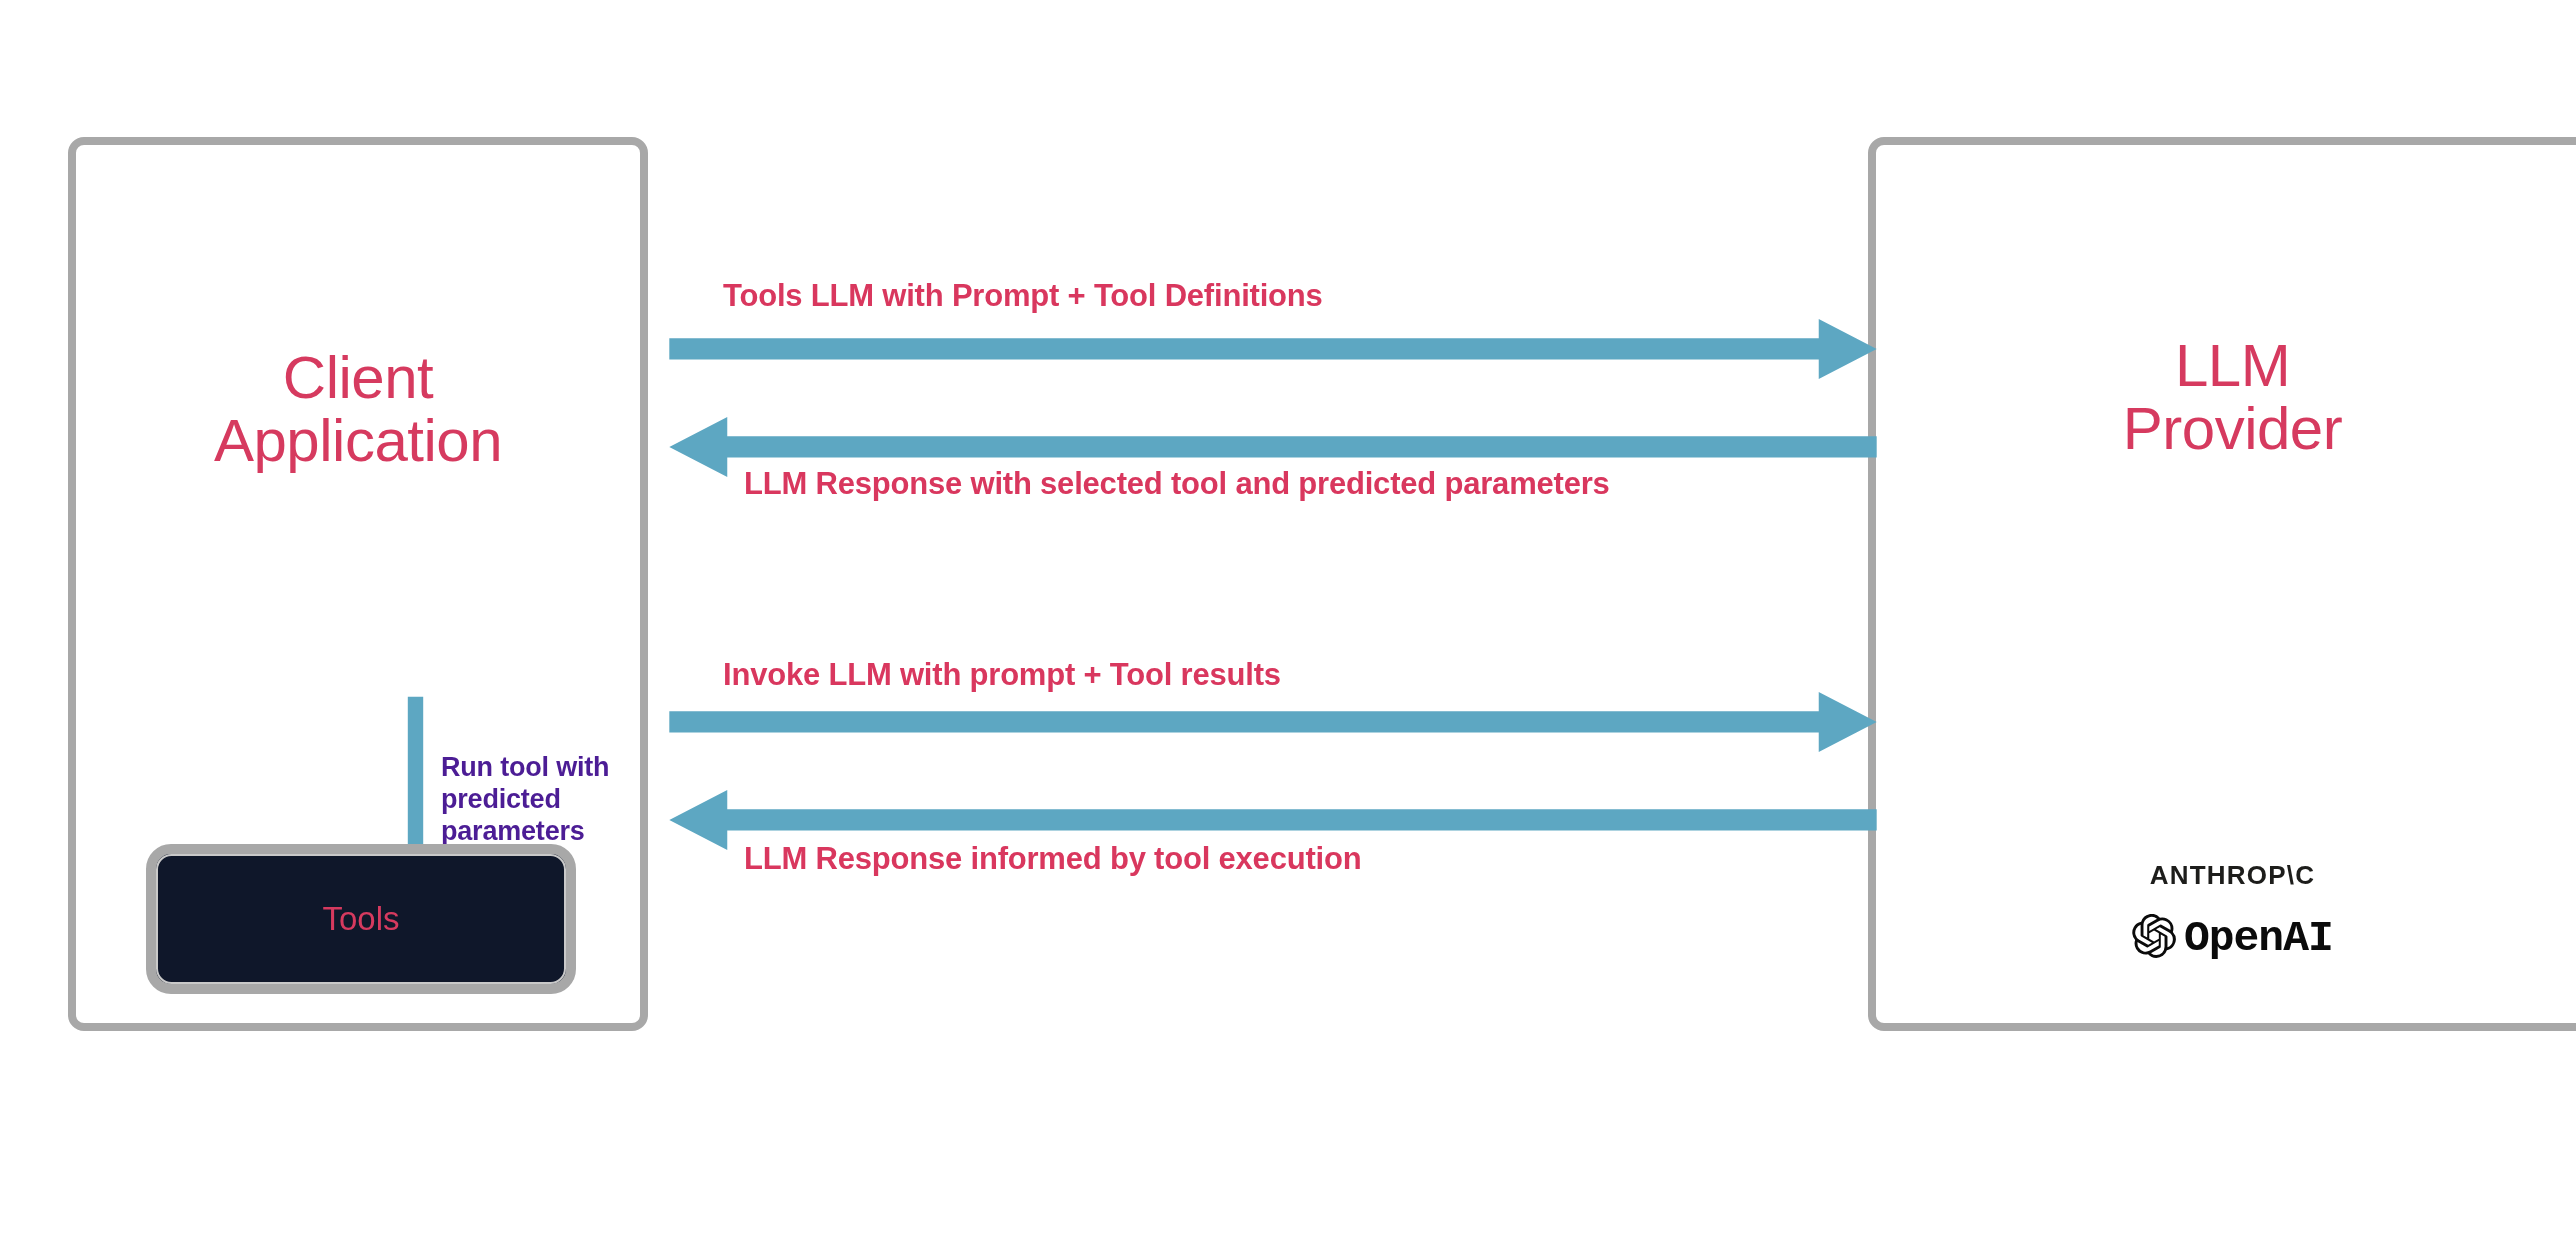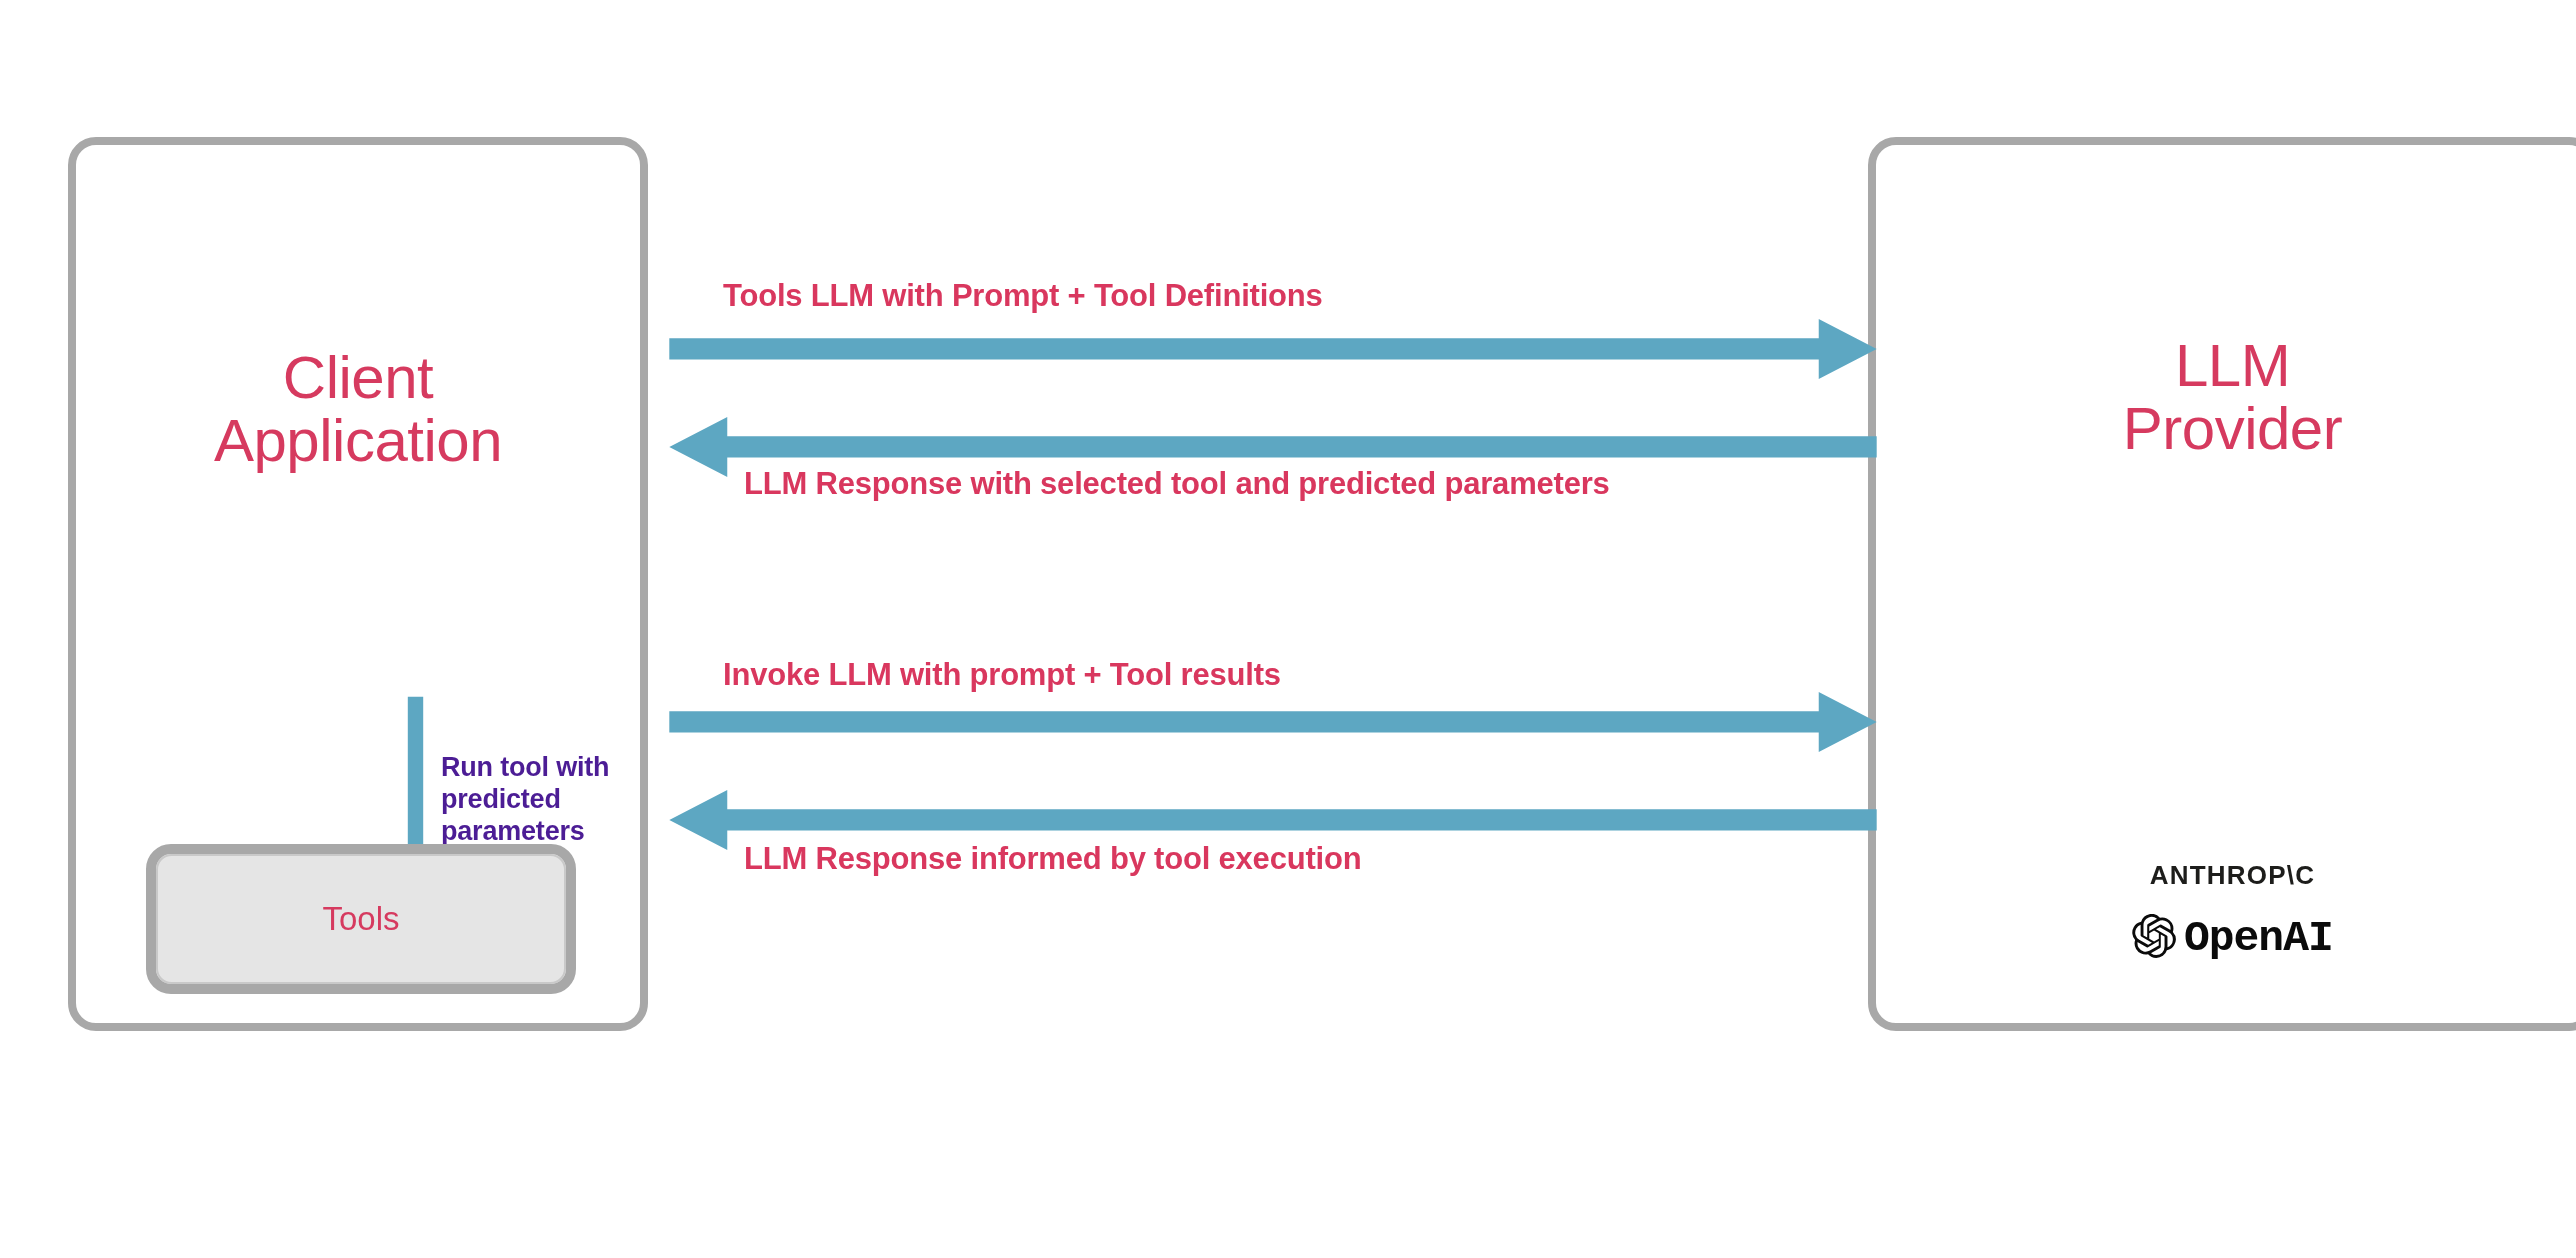--- a/index.html
+++ b/index.html
@@ -16,21 +16,21 @@
     width: 2576px;
     height: 1258px;
     background: #ffffff;
     overflow: hidden;
   }
 
   
   .node-box {
     position: absolute;
     border: 8.7px solid #a8a8a8;
-    border-radius: 28px;
+    border-radius: 16px;
     background: #ffffff;
     box-sizing: border-box;
   }
   #client-box {
     left: 68px;
     top: 137px;
     width: 580px;
     height: 894px;
   }
   #provider-box {
@@ -55,21 +55,21 @@
 
   
   #tools-box {
     position: absolute;
     left: 70px;
     top: 699px;
     width: 430px;
     height: 150px;
     border: 10.6px solid #a8a8a8;
     border-radius: 25px;
-    background: #e5e5e5;
+    background: #0f172a;
     box-sizing: border-box;
   }
   #tools-box::after {
     content: "";
     position: absolute;
     left: 0; top: 0; right: 0; bottom: 0;
     border: 2.9px solid #c9c9c9;
     border-radius: 15.5px;
     pointer-events: none;
   }

